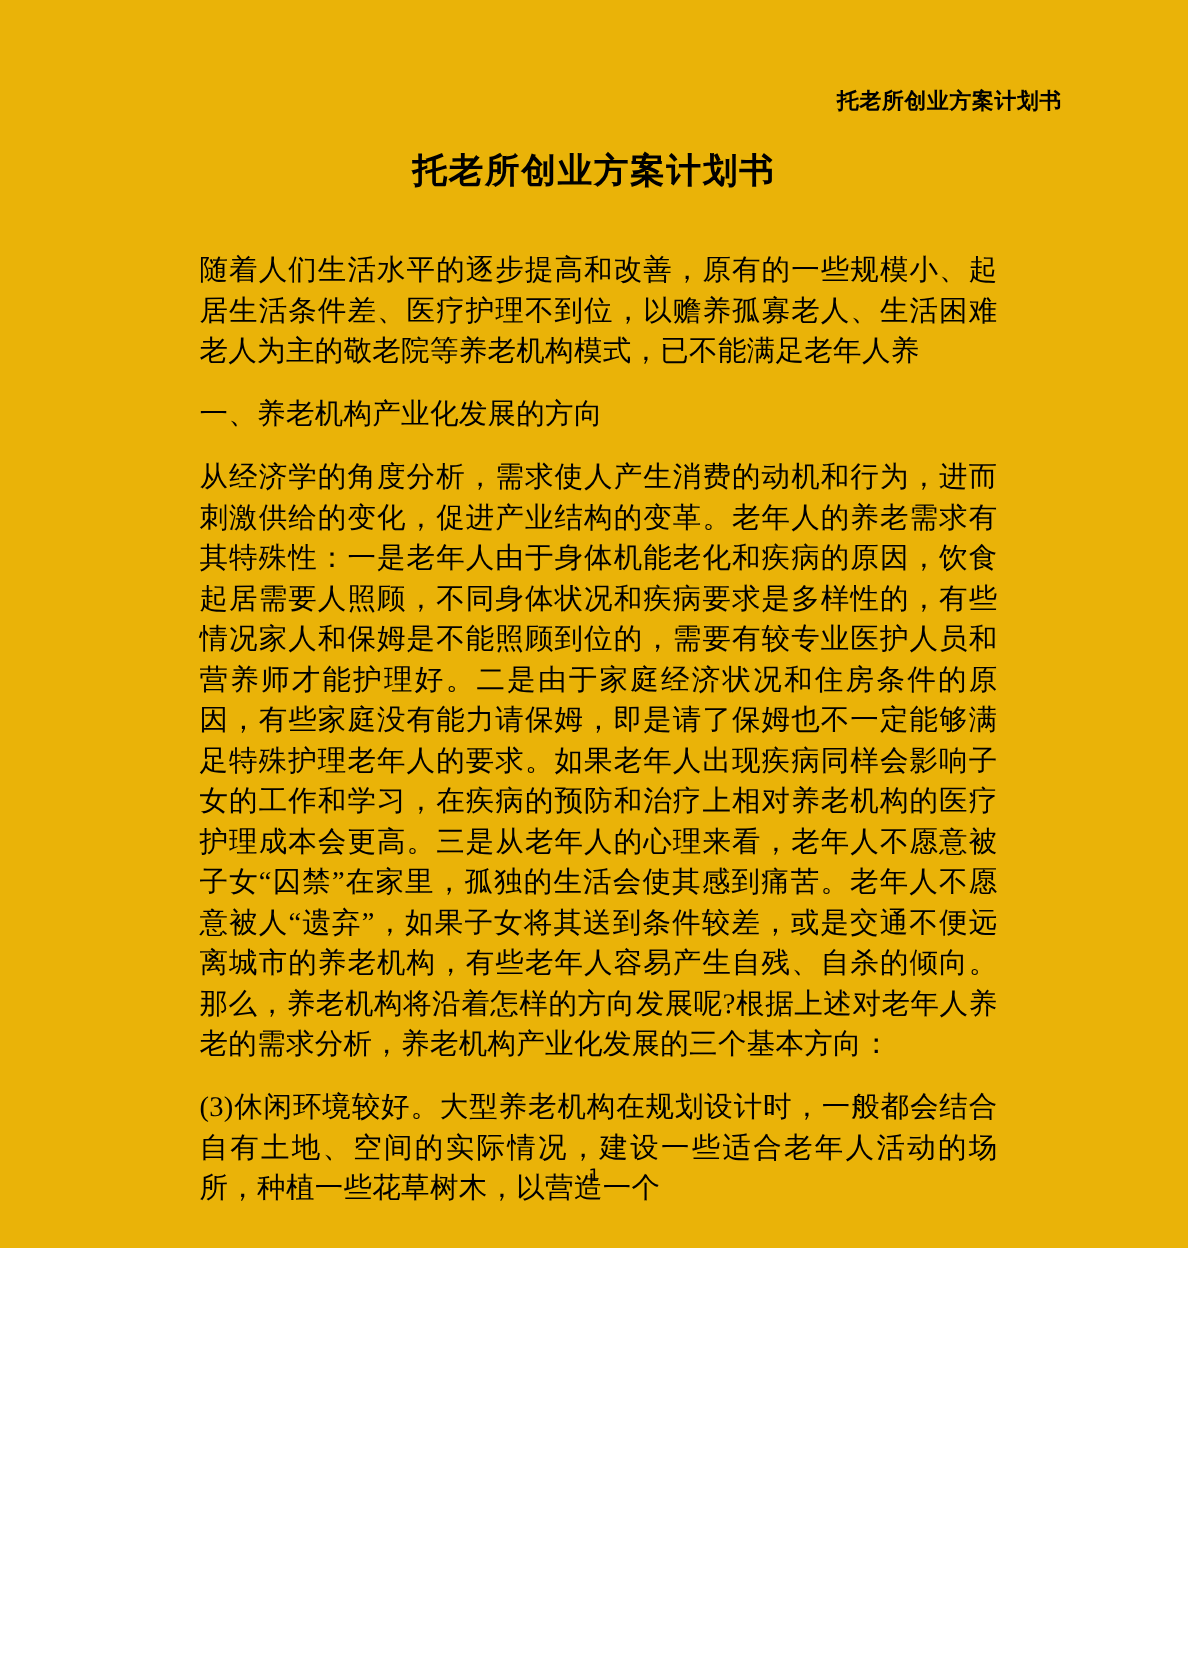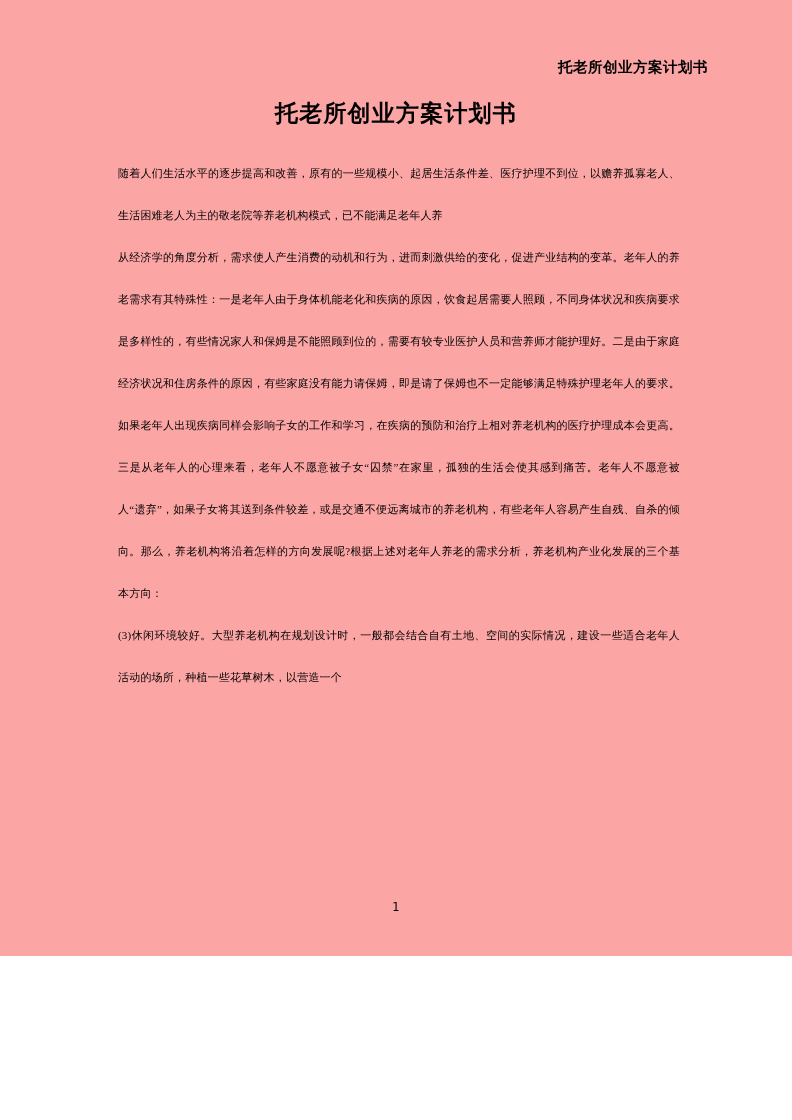--- a/index.html
+++ b/index.html
@@ -3,22 +3,22 @@
 <meta charset="utf-8">
 <style>
   html, body {
     margin: 0;
     padding: 0;
     background: #ffffff;
   }
   .page {
     position: relative;
     width: 792px;
-    height: 956px;
-    background: #fca5a5;
+    height: 832px;
+    background: #eab308;
     box-sizing: border-box;
     font-family: "Liberation Serif", "DejaVu Serif", serif;
     color: #000000;
     overflow: hidden;
   }
   .header {
     position: absolute;
     top: 58px;
     right: 84px;
     font-size: 14.5px;
@@ -38,23 +38,23 @@
     font-weight: 700;
     letter-spacing: 1.2px;
   }
   .body-text {
     position: absolute;
     top: 152px;
     left: 118px;
     width: 562px;
   }
   .body-text p {
-    margin: 0;
-    font-size: 11px;
-    line-height: 42px;
+    margin: 15px;
+    font-size: 19px;
+    line-height: 27px;
     text-align: justify;
     text-justify: inter-ideograph;
     letter-spacing: 0.2px;
   }
   .body-text p.indent-none {
     text-indent: 0;
   }
   .page-number {
     position: absolute;
     bottom: 42px;
@@ -70,19 +70,20 @@
 <body>
 
 <div class="page">
 
   <div class="header">托老所创业方案计划书</div>
 
   <div class="doc-title">托老所创业方案计划书</div>
 
   <div class="body-text">
     <p class="indent-none">随着人们生活水平的逐步提高和改善，原有的一些规模小、起居生活条件差、医疗护理不到位，以赡养孤寡老人、生活困难老人为主的敬老院等养老机构模式，已不能满足老年人养</p>
+    <p class="indent-none">一、养老机构产业化发展的方向</p>
     <p class="indent-none">从经济学的角度分析，需求使人产生消费的动机和行为，进而刺激供给的变化，促进产业结构的变革。老年人的养老需求有其特殊性：一是老年人由于身体机能老化和疾病的原因，饮食起居需要人照顾，不同身体状况和疾病要求是多样性的，有些情况家人和保姆是不能照顾到位的，需要有较专业医护人员和营养师才能护理好。二是由于家庭经济状况和住房条件的原因，有些家庭没有能力请保姆，即是请了保姆也不一定能够满足特殊护理老年人的要求。如果老年人出现疾病同样会影响子女的工作和学习，在疾病的预防和治疗上相对养老机构的医疗护理成本会更高。三是从老年人的心理来看，老年人不愿意被子女“囚禁”在家里，孤独的生活会使其感到痛苦。老年人不愿意被人“遗弃”，如果子女将其送到条件较差，或是交通不便远离城市的养老机构，有些老年人容易产生自残、自杀的倾向。那么，养老机构将沿着怎样的方向发展呢?根据上述对老年人养老的需求分析，养老机构产业化发展的三个基本方向：</p>
     <p class="indent-none">(3)休闲环境较好。大型养老机构在规划设计时，一般都会结合自有土地、空间的实际情况，建设一些适合老年人活动的场所，种植一些花草树木，以营造一个</p>
   </div>
 
   <div class="page-number">1</div>
 
 </div>
 
 </body></html>

